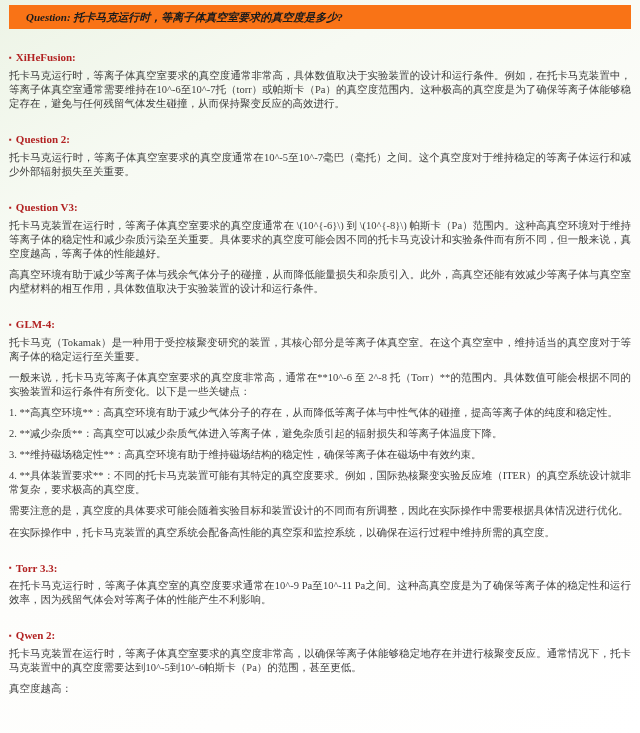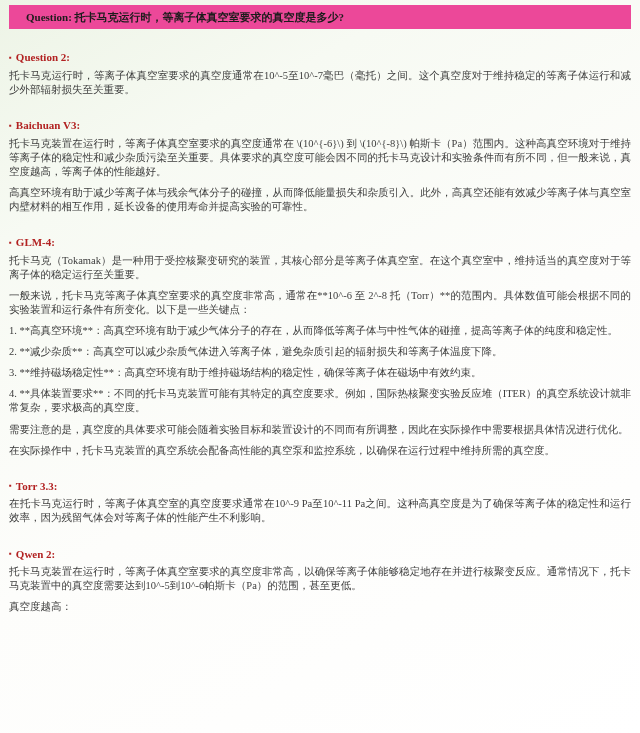--- a/index.html
+++ b/index.html
@@ -9,26 +9,27 @@
     font-family: "Liberation Serif", "DejaVu Serif", serif;
     background: linear-gradient(150deg, #edf4e6 0%, #f7faf3 22%, #fdfdfb 55%, #ffffff 100%);
     color: #3c3c3c;
     box-sizing: border-box;
   }
   .page {
     padding: 5px 9px 18px 9px;
     box-sizing: border-box;
   }
   .question-bar {
-    background: #ec4899;
+    background: #f97316;
     padding: 5px 10px 5px 17px;
     font-weight: bold;
     font-size: 11px;
     color: #1c1c1c;
     line-height: 1.3;
+    font-style: italic;
   }
   .section { margin-top: 22px; }
   .model-heading {
     color: #b22222;
     font-weight: bold;
     font-size: 11px;
     margin: 0 0 4px 0;
     line-height: 1.25;
   }
   .model-heading .bullet {
@@ -46,34 +47,40 @@
 </style>
 </head>
 <body>
 
 <div class="page">
 
   <div class="question-bar">
     <span>Question: 托卡马克运行时，等离子体真空室要求的真空度是多少?</span>
   </div>
 
+  <div class="section">
+    <div class="model-heading">
+      <span class="bullet">▪</span><span>XiHeFusion:</span>
+    </div>
+    <p class="para">托卡马克运行时，等离子体真空室要求的真空度通常非常高，具体数值取决于实验装置的设计和运行条件。例如，在托卡马克装置中，等离子体真空室通常需要维持在10^-6至10^-7托（torr）或帕斯卡（Pa）的真空度范围内。这种极高的真空度是为了确保等离子体能够稳定存在，避免与任何残留气体发生碰撞，从而保持聚变反应的高效进行。</p>
+  </div>
 
   <div class="section">
     <div class="model-heading">
       <span class="bullet">▪</span><span>Question 2:</span>
     </div>
     <p class="para">托卡马克运行时，等离子体真空室要求的真空度通常在10^-5至10^-7毫巴（毫托）之间。这个真空度对于维持稳定的等离子体运行和减少外部辐射损失至关重要。</p>
   </div>
 
   <div class="section">
     <div class="model-heading">
-      <span class="bullet">▪</span><span>Baichuan V3:</span>
+      <span class="bullet">▪</span><span>Question V3:</span>
     </div>
     <p class="para">托卡马克装置在运行时，等离子体真空室要求的真空度通常在 \(10^{-6}\) 到 \(10^{-8}\) 帕斯卡（Pa）范围内。这种高真空环境对于维持等离子体的稳定性和减少杂质污染至关重要。具体要求的真空度可能会因不同的托卡马克设计和实验条件而有所不同，但一般来说，真空度越高，等离子体的性能越好。</p>
-    <p class="para">高真空环境有助于减少等离子体与残余气体分子的碰撞，从而降低能量损失和杂质引入。此外，高真空还能有效减少等离子体与真空室内壁材料的相互作用，延长设备的使用寿命并提高实验的可靠性。</p>
+    <p class="para">高真空环境有助于减少等离子体与残余气体分子的碰撞，从而降低能量损失和杂质引入。此外，高真空还能有效减少等离子体与真空室内壁材料的相互作用，具体数值取决于实验装置的设计和运行条件。</p>
   </div>
 
   <div class="section">
     <div class="model-heading">
       <span class="bullet">▪</span><span>GLM-4:</span>
     </div>
     <p class="para">托卡马克（Tokamak）是一种用于受控核聚变研究的装置，其核心部分是等离子体真空室。在这个真空室中，维持适当的真空度对于等离子体的稳定运行至关重要。</p>
     <p class="para">一般来说，托卡马克等离子体真空室要求的真空度非常高，通常在**10^-6 至 2^-8 托（Torr）**的范围内。具体数值可能会根据不同的实验装置和运行条件有所变化。以下是一些关键点：</p>
     <p class="para">1. **高真空环境**：高真空环境有助于减少气体分子的存在，从而降低等离子体与中性气体的碰撞，提高等离子体的纯度和稳定性。</p>
     <p class="para">2. **减少杂质**：高真空可以减少杂质气体进入等离子体，避免杂质引起的辐射损失和等离子体温度下降。</p>

